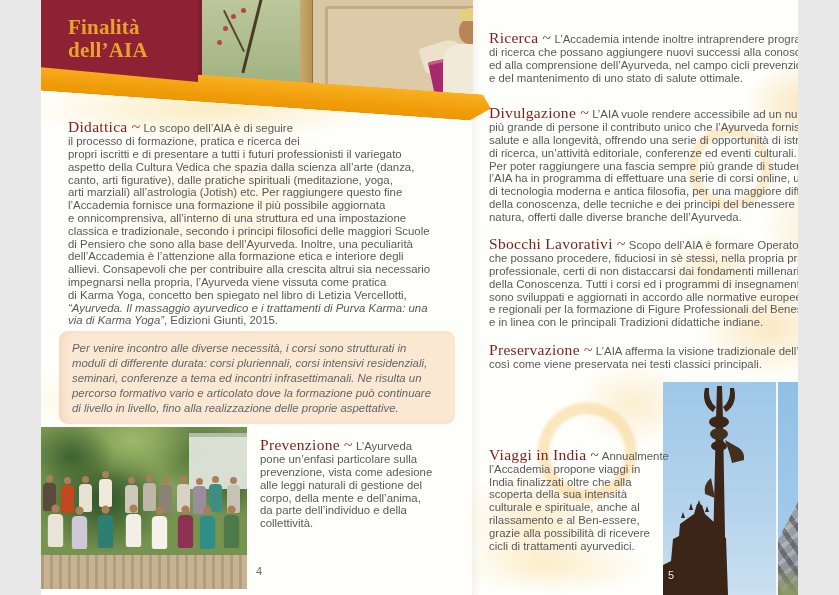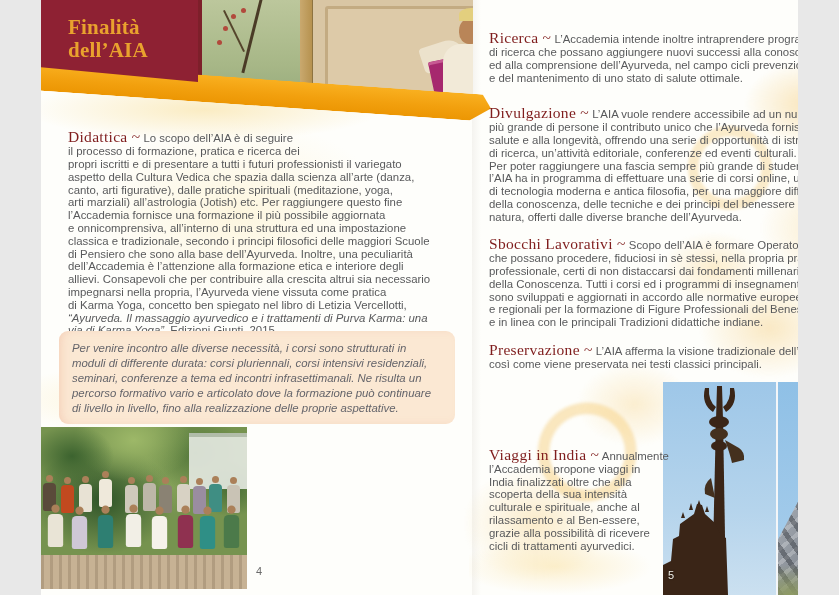--- a/index.html
+++ b/index.html
@@ -61,21 +61,21 @@
   
   .badge{position:absolute; left:0; top:0; width:157px; height:82px; z-index:4;
     background:#8e2133; clip-path:polygon(0 0,100% 0,100% 100%,0 82%);}
   .badge .title{position:absolute; left:27px; top:16px;
     font-family:"Liberation Serif", serif; font-weight:bold; font-size:21px; line-height:1.08;
     color:#e9a22e; white-space:pre-line; letter-spacing:.2px;}
   
   .tx{position:absolute; white-space:pre-line; font-size:11.4px; line-height:12.8px; color:#58595b; z-index:4;}
   .tx .h{font-family:Liberation Serif, serif; font-size:15.5px; color:#7f1d1d; letter-spacing:.3px;}
   .tx em{font-style:italic;}
-  .didattica{left:27px; top:120px; width:398px;}
+  .didattica{left:27px; top:110px; width:398px;}
   .box{position:absolute; left:18px; top:331px; width:370px; height:73px; z-index:4;
     background:#fbe8d3; border-radius:9px; padding:10px 13px;
     box-shadow:inset 5px 0 12px -5px rgba(233,150,122,.4);
     font-style:italic; font-size:11.4px; line-height:15px; color:#64646a; white-space:pre-line;}
   .prevenzione{left:219px; top:428px; width:202px;}
   .ricerca{left:448px; top:21px; width:392px;}
   .divulgazione{left:448px; top:96px; width:392px;}
   .sbocchi{left:448px; top:227px; width:392px;}
   .preservazione{left:448px; top:333px; width:392px;}
   .viaggi{left:448px; top:403px; width:205px;margin-top:46px;}
@@ -174,20 +174,27 @@
 di Karma Yoga, concetto ben spiegato nel libro di Letizia Vercellotti,
 </span><em>“Ayurveda. Il massaggio ayurvedico e i trattamenti di Purva Karma: una
 via di Karma Yoga”</em><span>, Edizioni Giunti, 2015.</span></p>
 
   <div class="box">Per venire incontro alle diverse necessità, i corsi sono strutturati in
 moduli di differente durata: corsi pluriennali, corsi intensivi residenziali,
 seminari, conferenze a tema ed incontri infrasettimanali. Ne risulta un
 percorso formativo vario e articolato dove la formazione può continuare
 di livello in livello, fino alla realizzazione delle proprie aspettative.</div>
 
+  <p class="tx prevenzione"><span class="h">Prevenzione ~</span><span> L’Ayurveda
+pone un’enfasi particolare sulla
+prevenzione, vista come adesione
+alle leggi naturali di gestione del
+corpo, della mente e dell’anima,
+da parte dell’individuo e della
+collettività.</span></p>
 
   <div class="pagenum pagenum-left">4</div>
 
   <div class="photo-group">
     <div class="pg-green"></div>
     <div class="pg-building"></div>
     <div class="person" style="left:2px;  top:48px; --c:#5a4a3a"></div>
     <div class="person" style="left:20px; top:50px; --c:#c2491f"></div>
     <div class="person" style="left:38px; top:49px; --c:#e8e2d4"></div>
     <div class="person" style="left:58px; top:44px; --c:#efe9db"></div>

